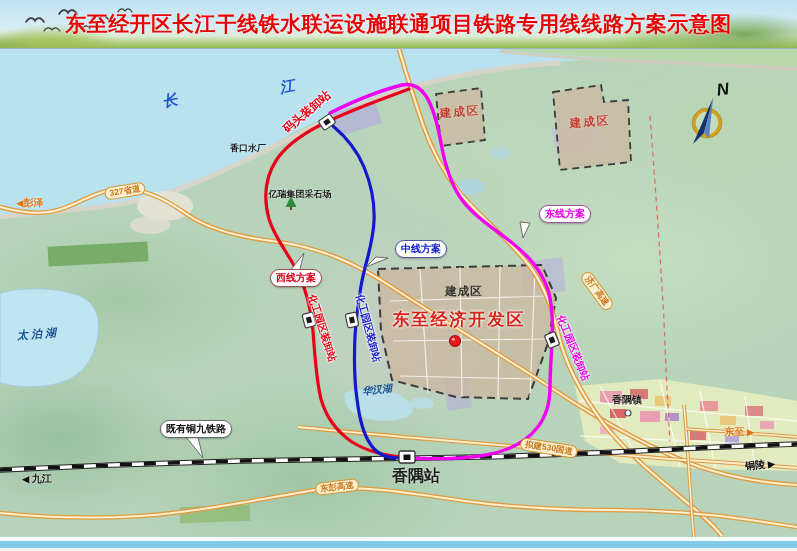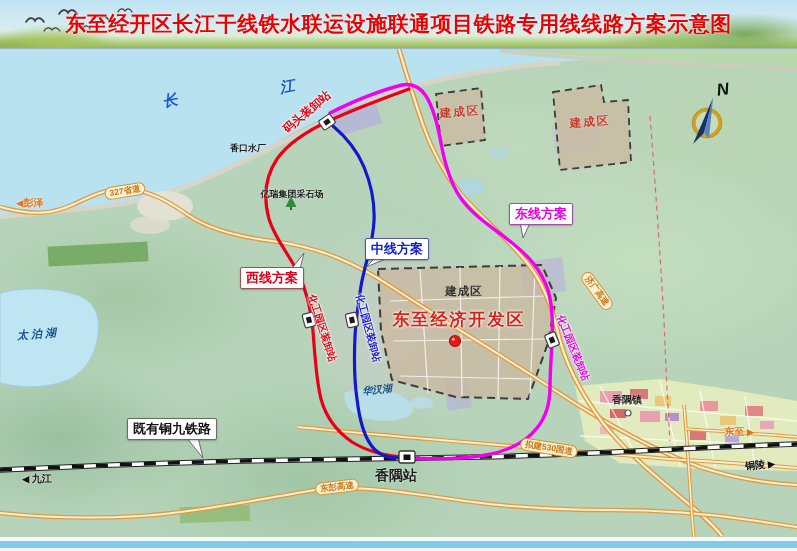--- a/index.html
+++ b/index.html
@@ -31,22 +31,22 @@
       #b7d4ba;}
   .map-svg{position:absolute;left:0;top:0;}
 
   
   .lbl{position:absolute;transform:translate(-50%,-50%);white-space:nowrap;}
 
   .river-char{color:#1f55cc;font-weight:bold;font-style:italic;font-size:15px;font-family:"Liberation Serif",serif;}
   .place{color:#1c1c1c;font-size:9px;font-weight:bold;text-shadow:0 0 2px rgba(255,255,255,.8);}
   .lake{color:#17508c;font-style:italic;font-weight:bold;font-family:"Liberation Serif",serif;}
 
-  .callout{background:#ffffff;border:1px solid #6a6a6a;border-radius:2px;padding:1px 5px;
-    font-size:13px;font-weight:bold;box-shadow:0 1px 2px rgba(0,0,0,.25);}
+  .callout{background:#ffffff;border:1px solid #6a6a6a;border-radius:9px;padding:1px 5px;
+    font-size:10px;font-weight:bold;box-shadow:0 1px 2px rgba(0,0,0,.25);margin-left:24px;}
   .callout.west{color:#d80018;border-color:#a05050;}
   .callout.middle{color:#1420c8;border-color:#5058a0;}
   .callout.east{color:#e800e8;border-color:#a050a0;}
   .callout.rail{color:#111;}
 
   .station-label{font-weight:bold;font-size:11.5px;text-shadow:0 0 2px #fff,0 0 2px #fff,0 0 3px #fff;}
   .st-red{color:#e60012;}
   .st-blue{color:#1418cc;font-size:10px;}
   .st-mag{color:#e800e8;font-size:10px;}
 
@@ -249,21 +249,21 @@
         <polygon points="713,97 693,143 704,132" fill="#16306e"></polygon>
         <polygon points="713,97 704,132 709,137" fill="#5a82c0"></polygon>
       </g>
     </svg>
 
     <div class="lbl river-char" style="left:170px;top:52px;transform:translate(-50%,-50%) rotate(-10deg);">长</div>
     <div class="lbl river-char" style="left:287px;top:38px;transform:translate(-50%,-50%) rotate(-10deg);">江</div>
 
     <div class="lbl station-label st-red" style="left:307px;top:63px;transform:translate(-50%,-50%) rotate(-40deg);">码头装卸站</div>
     <div class="lbl place" style="left:248px;top:99px;">香口水厂</div>
-    <div class="lbl place" style="left:292px;top:145px;">亿瑞集团采石场</div>
+    <div class="lbl place" style="left:300px;top:145px;">亿瑞集团采石场</div>
 
     <div class="lbl pill" style="left:125px;top:142px;transform:translate(-50%,-50%) rotate(-9deg);">327省道</div>
     <div class="lbl pill" style="left:597px;top:242px;transform:translate(-50%,-50%) rotate(54deg);">济广高速</div>
     <div class="lbl pill" style="left:549px;top:399px;transform:translate(-50%,-50%) rotate(9deg);">拟建530国道</div>
     <div class="lbl pill" style="left:337px;top:438px;transform:translate(-50%,-50%) rotate(-7deg);">东彭高速</div>
 
     <div class="lbl dir orange" style="left:30px;top:154px;"><span class="ar">◀</span><span>彭泽</span></div>
     <div class="lbl dir black" style="left:37px;top:430px;"><span class="ar">◀</span> <span>九江</span></div>
     <div class="lbl dir orange" style="left:739px;top:383px;"><span>东至</span> <span class="ar">▶</span></div>
     <div class="lbl dir black" style="left:760px;top:416px;transform:translate(-50%,-50%) rotate(-6deg);"><span>铜陵</span> <span class="ar">▶</span></div>
@@ -279,21 +279,21 @@
 
     <div class="lbl builtup" style="left:460px;top:63px;transform:translate(-50%,-50%) rotate(-4deg);">建成区</div>
     <div class="lbl builtup" style="left:590px;top:73px;transform:translate(-50%,-50%) rotate(-4deg);">建成区</div>
     <div class="lbl builtup dark" style="left:464px;top:242px;">建成区</div>
     <div class="lbl devzone" style="left:459px;top:270px;">东至经济开发区</div>
 
     <div class="lbl lake" style="left:38px;top:285px;font-size:11px;letter-spacing:3px;transform:translate(-50%,-50%) rotate(-4deg);">太泊湖</div>
     <div class="lbl lake" style="left:377px;top:341px;font-size:10px;transform:translate(-50%,-50%) rotate(-6deg);">华汉湖</div>
 
     <div class="lbl place" style="left:627px;top:351px;font-size:10px;">香隅镇</div>
-    <div class="lbl place" style="left:396px;top:427px;font-size:14px;">香隅站</div>
+    <div class="lbl place" style="left:416px;top:427px;font-size:16px;">香隅站</div>
 
     <div class="lbl compass-n" style="left:723px;top:41px;transform:translate(-50%,-50%) rotate(-8deg);">N</div>
 
   </div>
 
   <div class="strip white1"></div>
   <div class="strip blue"></div>
   <div class="strip white2"></div>
 </div>
 

